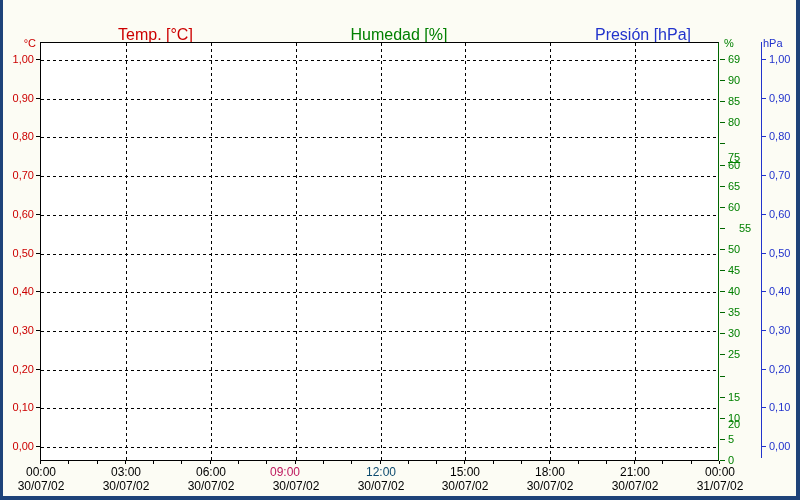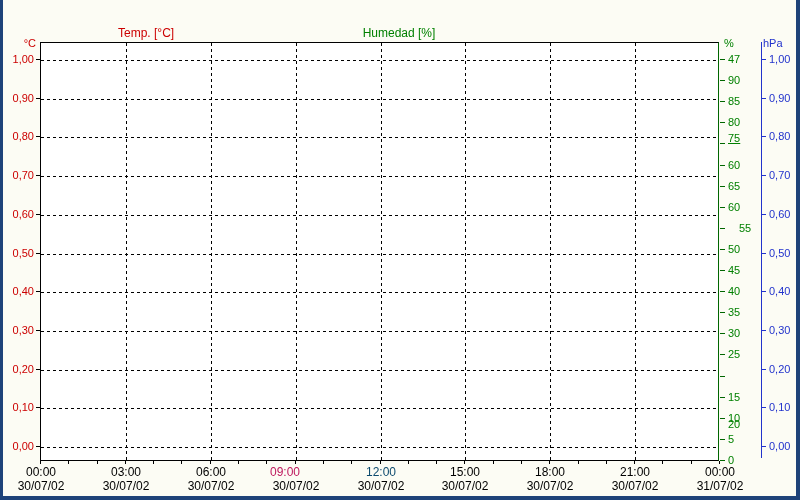--- a/index.html
+++ b/index.html
@@ -9,21 +9,21 @@
     background:#fcfcf4;
     border-left:3px solid #1e4379;border-right:4px solid #1e4379;border-bottom:4px solid #1e4379;
     font-family:"Liberation Sans", sans-serif;
     overflow:hidden;
   }
   #titlebar{
     position:absolute;left:-3px;top:0;width:800px;height:21px;
     background:#2064a1;color:#ffffff;font-size:12px;font-weight:bold;
     display:flex;align-items:center;justify-content:center;
   }
-  .legend-label{position:absolute;font-size:12px;white-space:nowrap;}
+  .legend-label{position:absolute;font-size:16px;white-space:nowrap;}
   #legend-temp{left:115px;top:26px;color:#cc0000;}
   #legend-hum{left:340px;top:26px;width:112px;text-align:center;color:#008000;}
   #legend-pres{left:580px;top:26px;width:120px;text-align:center;color:#2233cc;}
   .unit-label{position:absolute;font-size:11px;white-space:nowrap;}
   #unit-temp{left:0;top:37px;width:33px;text-align:right;color:#cc0000;}
   #unit-hum{left:721px;top:37px;color:#008000;}
   #unit-hpa{left:760px;top:37px;color:#2233cc;}
   #plot{
     position:absolute;left:37px;top:42px;width:679px;height:419px;
     background:#ffffff;
@@ -37,20 +37,21 @@
   .ticklab{position:absolute;font-size:11px;line-height:12px;white-space:nowrap;}
   .xlab{position:absolute;font-size:12px;line-height:13px;color:#000;white-space:nowrap;transform:translateX(-50%);}
 </style>
 </head>
 <body>
 
 <div id="window">
 
   <div id="legend-temp" class="legend-label">Temp. [°C]</div>
   <div id="legend-hum" class="legend-label">Humedad [%]</div>
+  <div id="legend-pres" class="legend-label">Presión [hPa]</div>
 
   <div id="unit-temp" class="unit-label">°C</div>
   <div id="unit-hum" class="unit-label">%</div>
   <div id="unit-hpa" class="unit-label">hPa</div>
 
   <div id="plot">
       <div class="hgrid" style="left: 0px; top: 17px; position: absolute;"></div>
       <div class="hgrid" style="left: 0px; top: 55.7px; position: absolute;"></div>
       <div class="hgrid" style="left: 0px; top: 94.4px; position: absolute;"></div>
       <div class="hgrid" style="left: 0px; top: 133.1px; position: absolute;"></div>
@@ -85,29 +86,29 @@
     <div class="ticklab" style="left: 0px; top: 285px; width: 31px; text-align: right; position: absolute; color: rgb(204, 0, 0);">0,40</div>
     <div style="left: 33px; top: 330px; width: 4px; height: 1px; background: rgb(0, 0, 0); position: absolute;"></div>
     <div class="ticklab" style="left: 0px; top: 324px; width: 31px; text-align: right; position: absolute; color: rgb(204, 0, 0);">0,30</div>
     <div style="left: 33px; top: 369px; width: 4px; height: 1px; background: rgb(0, 0, 0); position: absolute;"></div>
     <div class="ticklab" style="left: 0px; top: 363px; width: 31px; text-align: right; position: absolute; color: rgb(204, 0, 0);">0,20</div>
     <div style="left: 33px; top: 407px; width: 4px; height: 1px; background: rgb(0, 0, 0); position: absolute;"></div>
     <div class="ticklab" style="left: 0px; top: 401px; width: 31px; text-align: right; position: absolute; color: rgb(204, 0, 0);">0,10</div>
     <div style="left: 33px; top: 446px; width: 4px; height: 1px; background: rgb(0, 0, 0); position: absolute;"></div>
     <div class="ticklab" style="left: 0px; top: 440px; width: 31px; text-align: right; position: absolute; color: rgb(204, 0, 0);">0,00</div>
     <div style="left: 717px; top: 59px; width: 5px; height: 1px; background: rgb(0, 102, 0); position: absolute;"></div>
-    <div class="ticklab" style="left: 725px; top: 53px; position: absolute; color: rgb(0, 128, 0);">47</div>
+    <div class="ticklab" style="left: 725px; top: 53px; position: absolute; color: rgb(0, 128, 0);">69</div>
     <div style="left: 717px; top: 80px; width: 5px; height: 1px; background: rgb(0, 102, 0); position: absolute;"></div>
     <div class="ticklab" style="left: 725px; top: 74px; position: absolute; color: rgb(0, 128, 0);">90</div>
     <div style="left: 717px; top: 101px; width: 5px; height: 1px; background: rgb(0, 102, 0); position: absolute;"></div>
     <div class="ticklab" style="left: 725px; top: 95px; position: absolute; color: rgb(0, 128, 0);">85</div>
     <div style="left: 717px; top: 122px; width: 5px; height: 1px; background: rgb(0, 102, 0); position: absolute;"></div>
     <div class="ticklab" style="left: 725px; top: 116px; position: absolute; color: rgb(0, 128, 0);">80</div>
     <div style="left: 717px; top: 143px; width: 5px; height: 1px; background: rgb(0, 102, 0); position: absolute;"></div>
-    <div class="ticklab" style="left: 725px; top: 132px; position: absolute; color: rgb(0, 128, 0); text-decoration: underline;">75</div>
+    <div class="ticklab" style="left: 725px; top: 151px; position: absolute; color: rgb(0, 128, 0); text-decoration: underline;">75</div>
     <div style="left: 717px; top: 165px; width: 5px; height: 1px; background: rgb(0, 102, 0); position: absolute;"></div>
     <div class="ticklab" style="left: 725px; top: 159px; position: absolute; color: rgb(0, 128, 0);">60</div>
     <div style="left: 717px; top: 186px; width: 5px; height: 1px; background: rgb(0, 102, 0); position: absolute;"></div>
     <div class="ticklab" style="left: 725px; top: 180px; position: absolute; color: rgb(0, 128, 0);">65</div>
     <div style="left: 717px; top: 207px; width: 5px; height: 1px; background: rgb(0, 102, 0); position: absolute;"></div>
     <div class="ticklab" style="left: 725px; top: 201px; position: absolute; color: rgb(0, 128, 0);">60</div>
     <div style="left: 717px; top: 228px; width: 5px; height: 1px; background: rgb(0, 102, 0); position: absolute;"></div>
     <div class="ticklab" style="left: 736px; top: 222px; position: absolute; color: rgb(0, 128, 0);">55</div>
     <div style="left: 717px; top: 249px; width: 5px; height: 1px; background: rgb(0, 102, 0); position: absolute;"></div>
     <div class="ticklab" style="left: 725px; top: 243px; position: absolute; color: rgb(0, 128, 0); text-align: center;">50</div>

